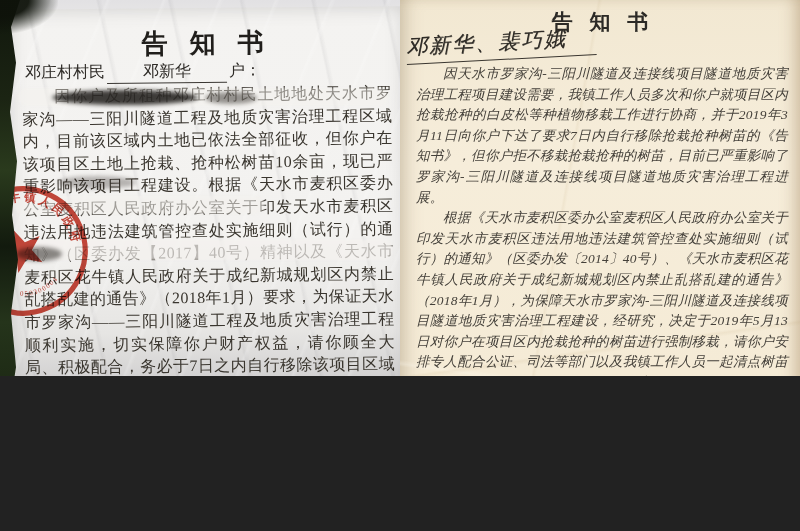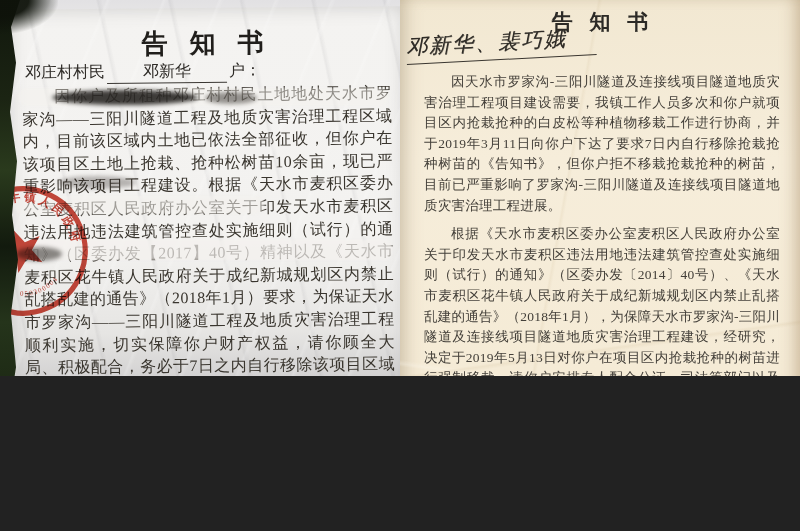--- a/index.html
+++ b/index.html
@@ -52,21 +52,21 @@
        linear-gradient(172deg,rgba(190,165,120,0) 0 64%,rgba(190,165,120,.25) 64.4%,rgba(190,165,120,0) 65%),
        linear-gradient(8deg,rgba(255,255,255,0) 0 28%,rgba(255,252,245,.5) 28.5%,rgba(255,255,255,0) 29.2%);}
   .rtext{position:absolute;inset:0;z-index:2;color:#45413a;}
   .rtitle{position:absolute;top:8px;left:60px;width:280px;text-align:center;
           font-size:21px;font-weight:bold;letter-spacing:.8em;text-indent:.8em;color:#2c2a26;}
   .rhand{position:absolute;top:28px;left:6px;width:190px;font-size:21px;font-style:italic;
          transform:rotate(-3deg);letter-spacing:2px;color:#2f2c27;text-shadow:.4px .4px 0 rgba(47,44,39,.6);
          border-bottom:1.5px solid #3a3630;padding-bottom:3px;}
   .rbody{position:absolute;top:64px;left:16px;width:372px;font-size:13.5px;line-height:20.6px;
          letter-spacing:.25px;text-align:justify;color:#44403a;}
-  .rbody p{margin:8px;text-indent:2em;}
+  .rbody p{margin:0;text-indent:2em;font-style:italic;}
   .rsign{position:absolute;top:481px;left:120px;width:260px;text-align:center;font-size:14.5px;
          letter-spacing:.5px;color:#3d3933;}
   .rdate{position:absolute;top:506px;left:150px;width:200px;text-align:center;font-size:15px;color:#3d3933;}
   .cutoff{position:absolute;z-index:3;filter:blur(2px);background:rgba(95,88,78,.55);border-radius:3px;}
   .c1{left:310px;top:522px;width:46px;height:9px;}
   .c2{left:362px;top:523px;width:30px;height:8px;}
 
   
   .seal{position:absolute;z-index:6;mix-blend-mode:multiply;opacity:.92;}
   .seal svg{display:block;}

